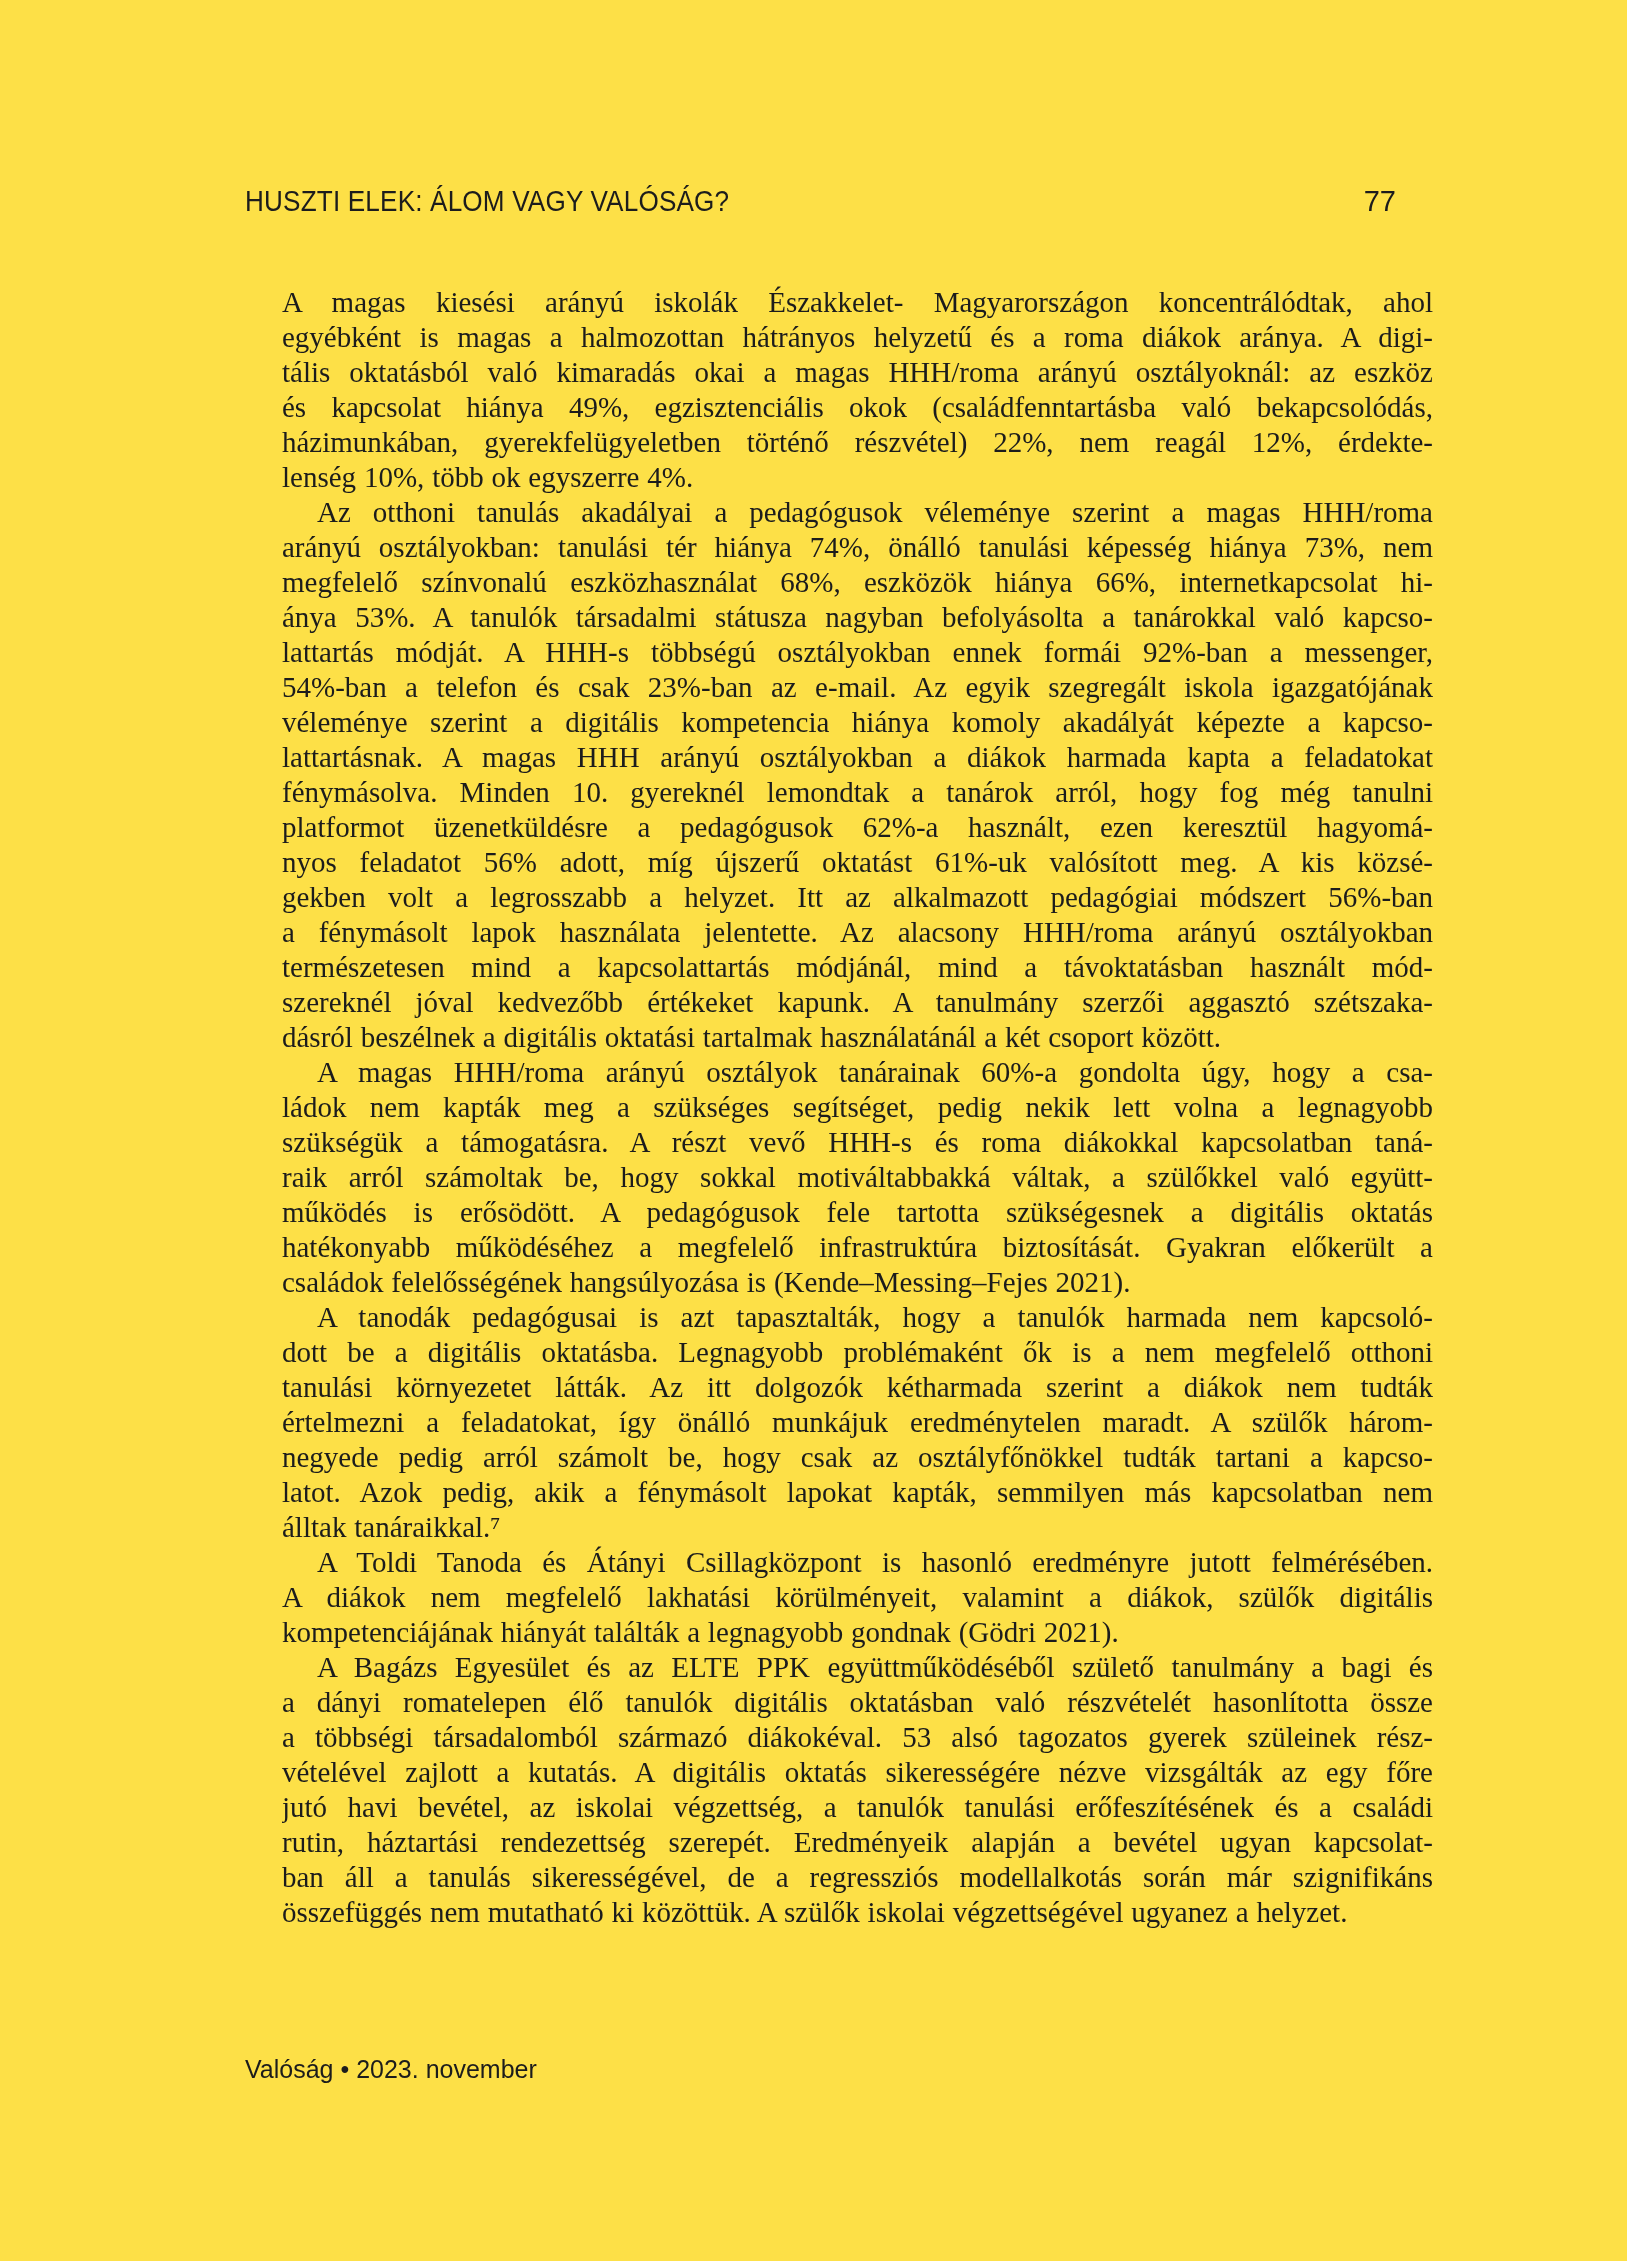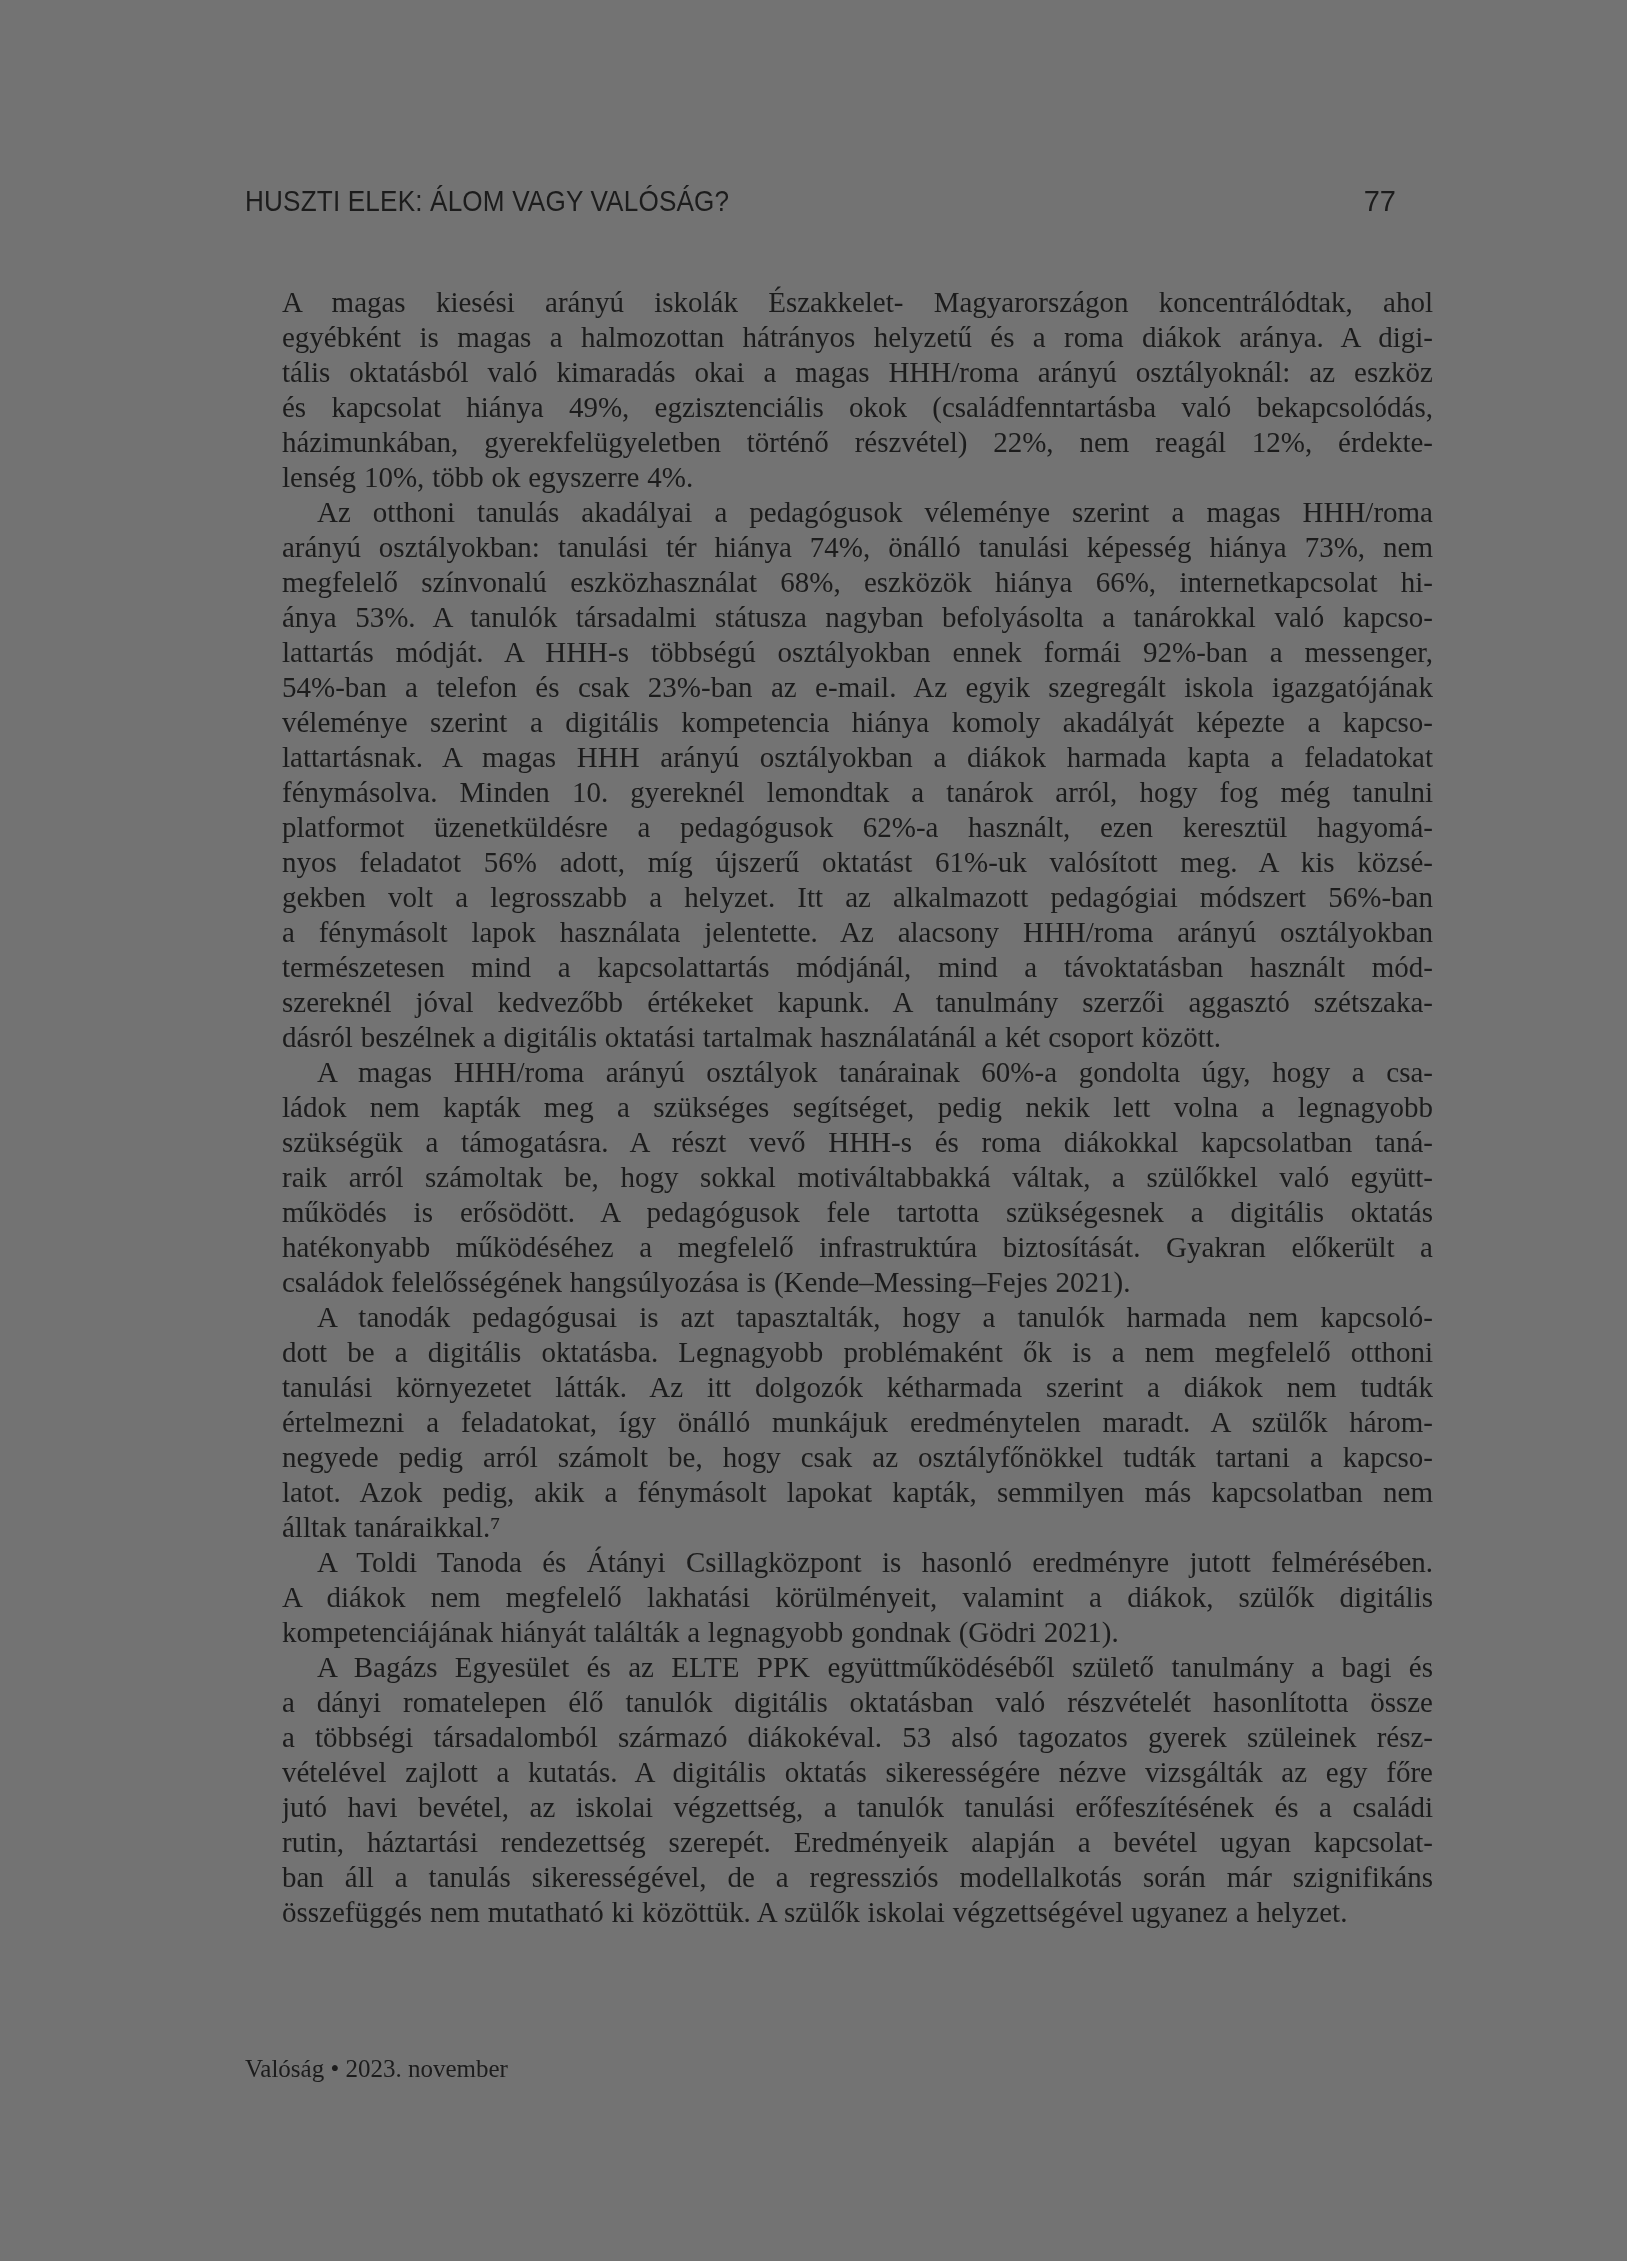--- a/index.html
+++ b/index.html
@@ -4,21 +4,21 @@
 <style>
   html, body {
     margin: 0;
     padding: 0;
     background: #ffffff;
   }
   .page {
     position: relative;
     width: 1628px;
     height: 2261px;
-    background: #737373;
+    background: #fde047;
     color: #1c1c1c;
     font-family: "Liberation Serif", "DejaVu Serif", serif;
     overflow: hidden;
   }
   .running-header {
     position: absolute;
     left: 245px;
     top: 185px;
     width: 1151px;
     display: flex;
@@ -62,21 +62,21 @@
   .line.last {
     text-align-last: left;
   }
   .line.indent {
     text-indent: 35px;
   }
   .journal-footer {
     position: absolute;
     left: 245px;
     top: 2055px;
-    font-family: Liberation Serif, serif;
+    font-family: Liberation Sans, sans-serif;
     font-size: 25px;
     color: #1c1c1c;
   }
 </style>
 </head>
 <body>
 
 <div class="page">
 
   <div class="running-header">

